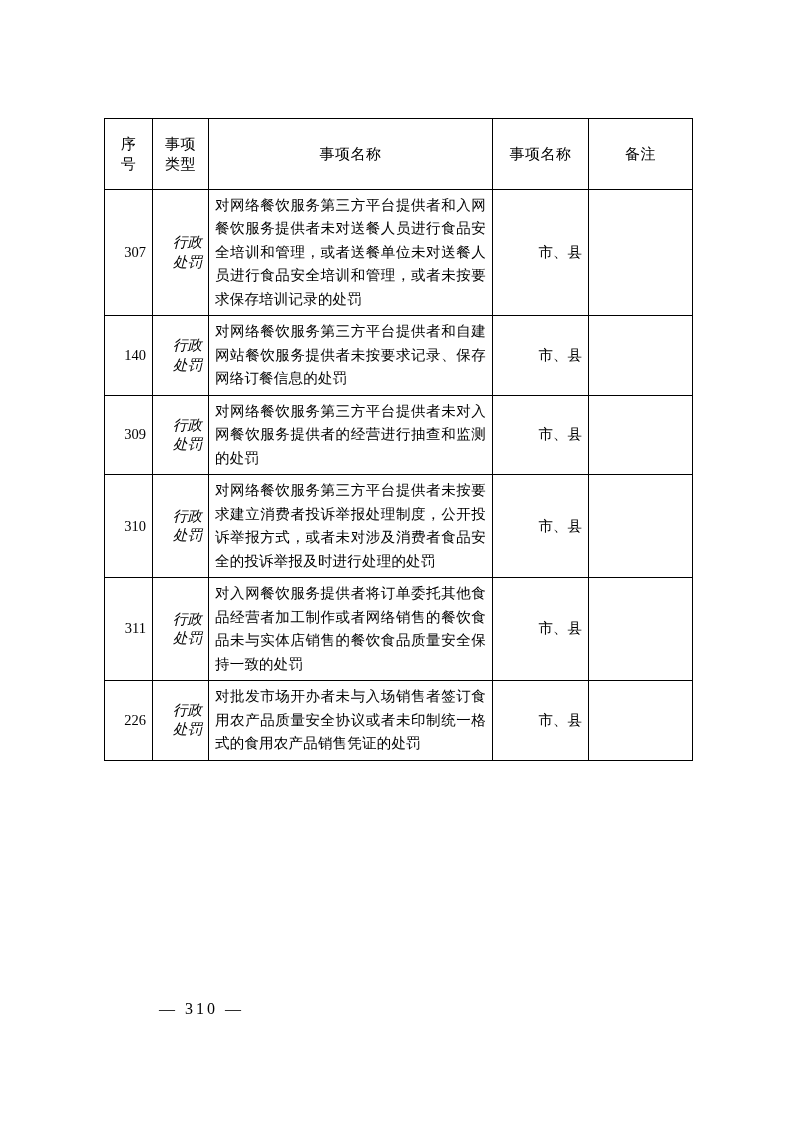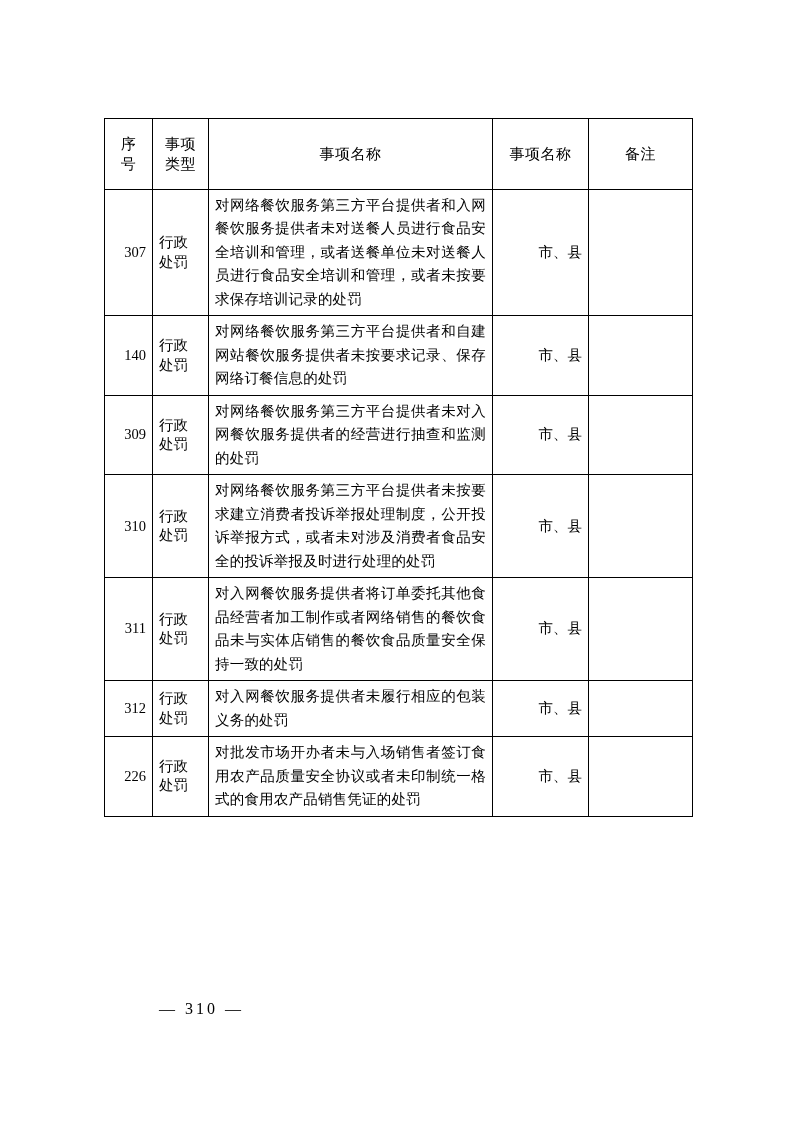--- a/index.html
+++ b/index.html
@@ -57,21 +57,22 @@
     text-align: right;
   }
   .cell-name {
     text-align: justify;
     text-align-last: left;
     letter-spacing: 0.2px;
     font-family: Liberation Serif, serif;
   }
   .type-stack {
     line-height: 1.35;
-    text-align: left;
+    text-align: right;
+    font-style: italic;
   }
   .page-number {
     position: absolute;
     left: 104px;
     top: 1000px;
     width: 140px;
     text-align: right;
     font-size: 16px;
     letter-spacing: 3px;
   }
@@ -168,32 +169,20 @@
           <div class="type-stack">
             <div>行政</div>
             <div>处罚</div>
           </div>
         </td>
         <td class="cell-name">对入网餐饮服务提供者将订单委托其他食品经营者加工制作或者网络销售的餐饮食品未与实体店销售的餐饮食品质量安全保持一致的处罚</td>
         <td class="cell-center">市、县</td>
         <td class="cell-center"></td>
       </tr>
 
-      <tr>
-        <td class="cell-center">312</td>
-        <td>
-          <div class="type-stack">
-            <div>行政</div>
-            <div>处罚</div>
-          </div>
-        </td>
-        <td class="cell-name">对入网餐饮服务提供者未履行相应的包装义务的处罚</td>
-        <td class="cell-center">市、县</td>
-        <td class="cell-center"></td>
-      </tr>
 
 
       <tr>
         <td class="cell-center">226</td>
         <td>
           <div class="type-stack">
             <div>行政</div>
             <div>处罚</div>
           </div>
         </td>

